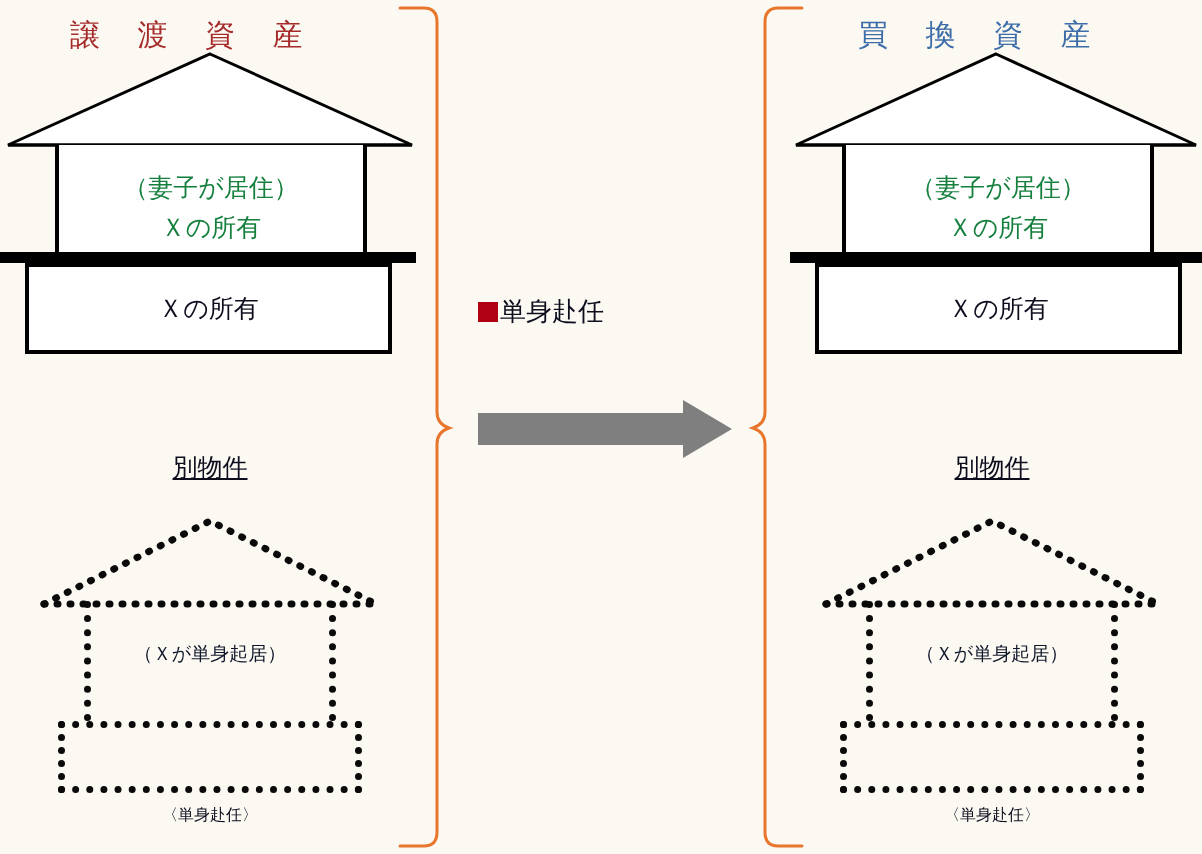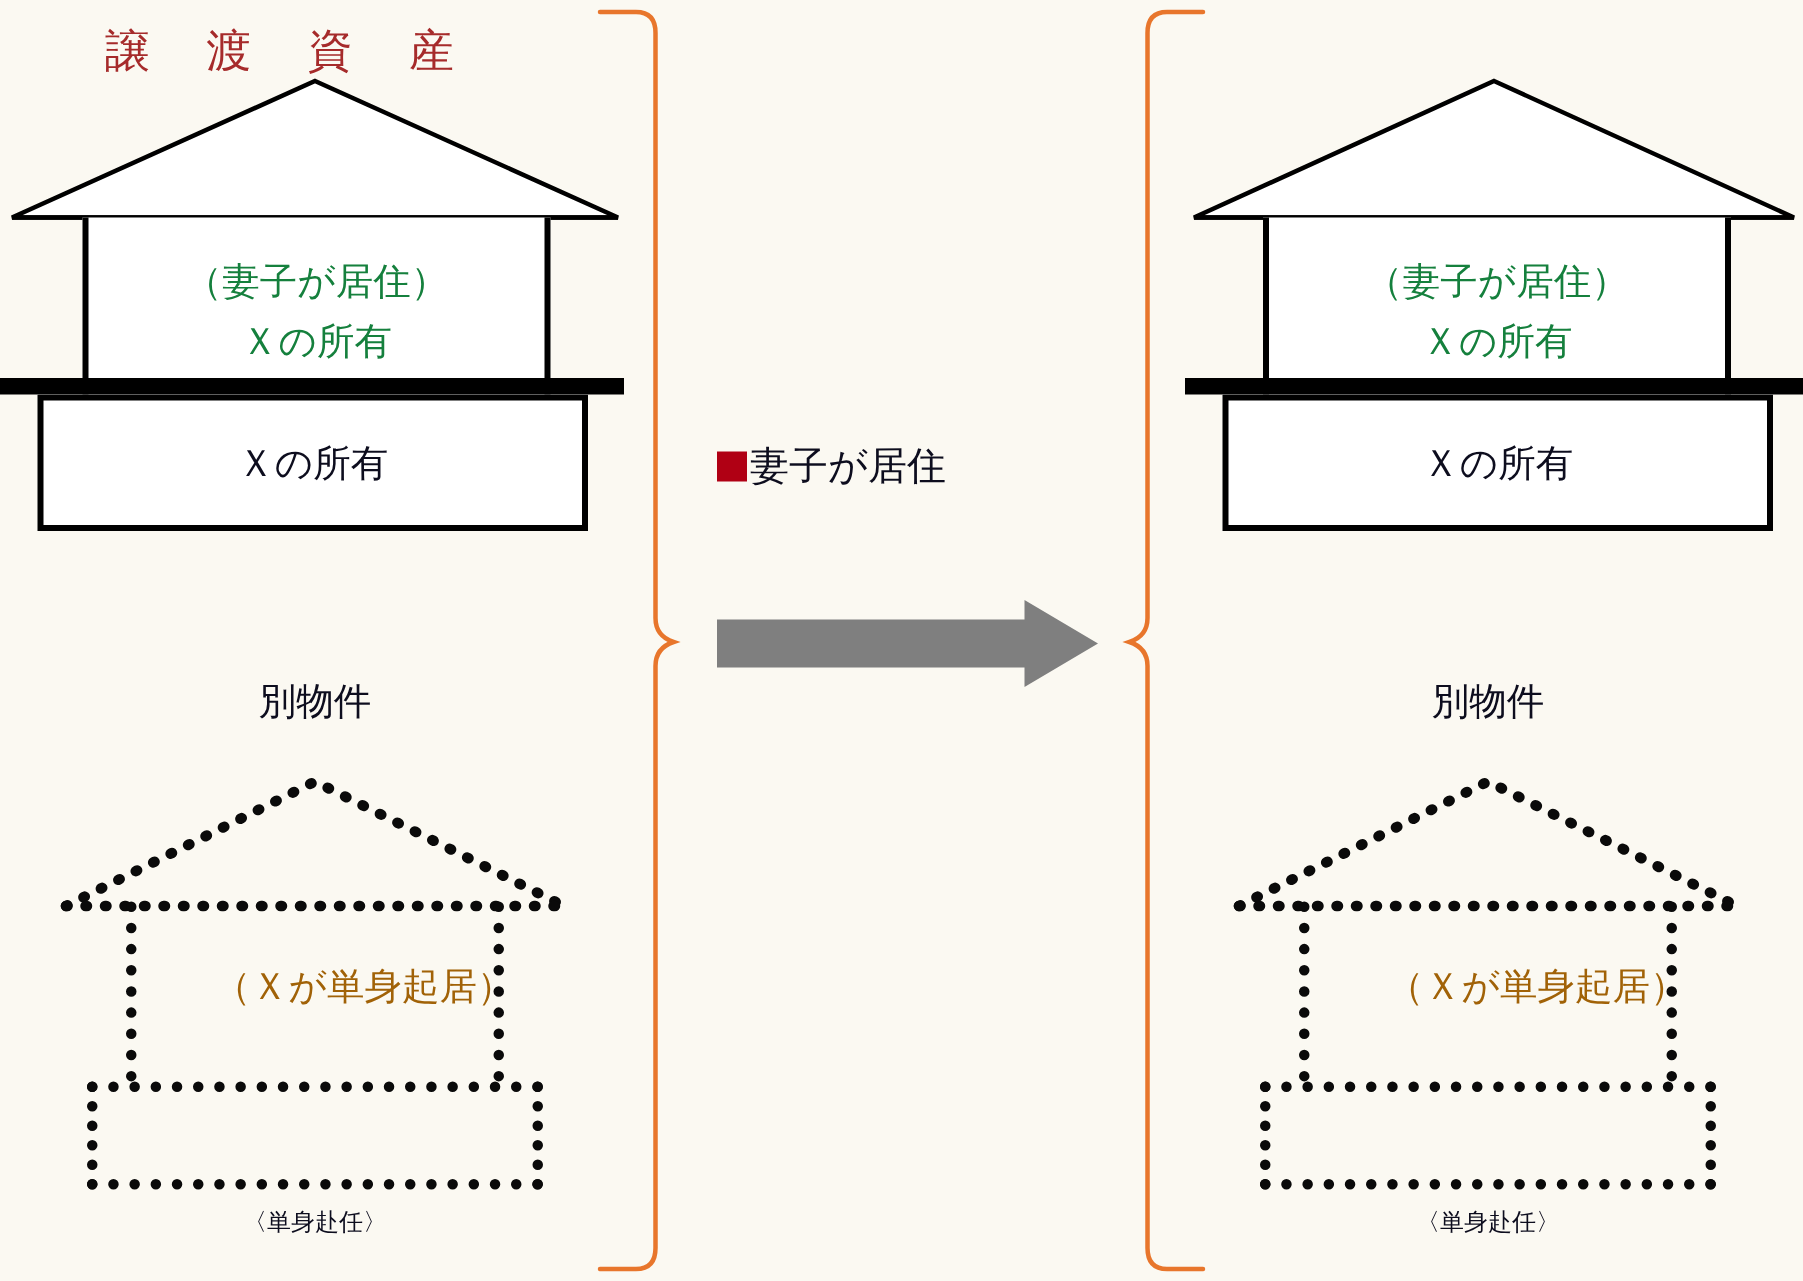--- a/index.html
+++ b/index.html
@@ -81,20 +81,21 @@
   
   .house-dotted { position: absolute; }
 
   .dotted-label-top {
     position: absolute;
     text-align: center;
     font-size: 25px;
     color: #0D0D1E;
     white-space: nowrap;
     line-height: 1;
+    text-decoration: underline;
   }
   .dotted-label-bottom {
     position: absolute;
     text-align: center;
     font-size: 16px;
     color: #0D0D1E;
     white-space: nowrap;
     line-height: 1;
   }
 
@@ -102,23 +103,23 @@
 
   .wall-dotted {
     position: absolute;
     border-left: 7px dotted #0A0A0A;
     border-right: 7px dotted #0A0A0A;
     box-sizing: border-box;
   }
   .wall-dotted .wall-text {
     position: absolute;
     left: -14px; right: -14px;
-    text-align: right;
-    font-size: 25px;
-    color: #a16207;
+    text-align: center;
+    font-size: 19px;
+    color: #0f172a;
     white-space: nowrap;
   }
   .base-dotted {
     position: absolute;
     border: 7px dotted #0A0A0A;
     box-sizing: border-box;
   }
 
   
   .bracket { position: absolute; left: 0; top: 0; }
@@ -190,35 +191,36 @@
     <div class="dotted-label-bottom" style="left:0; width:420px; top:352px;">〈単身赴任〉</div>
   </div>
 
   <svg class="bracket" width="1202" height="854" style="pointer-events:none;">
     <path d="M 400,8 L 424,8 Q 437,8 437,22 L 437,412
              Q 437,424 449,428 Q 437,432 437,444 L 437,832
              Q 437,846 424,846 L 400,846" fill="none" stroke="#E8762C" stroke-width="3" stroke-linecap="round"></path>
   </svg>
 
   <div id="center-note">
-    <span class="sq"></span><span>妻子が居住</span>
+    <span class="sq"></span><span>単身赴任</span>
   </div>
 
   <div id="arrow-wrap">
     <svg width="254" height="58" viewBox="0 0 254 58">
       <polygon points="0,13 205,13 205,0 254,29 205,58 205,45 0,45" fill="#7F7F7F"></polygon>
     </svg>
   </div>
 
   <svg class="bracket" width="1202" height="854" style="pointer-events:none;">
     <path d="M 802,8 L 778,8 Q 765,8 765,22 L 765,412
              Q 765,424 753,428 Q 765,432 765,444 L 765,832
              Q 765,846 778,846 L 802,846" fill="none" stroke="#E8762C" stroke-width="3" stroke-linecap="round"></path>
   </svg>
 
+  <div class="col-title" id="title-right">買 換 資 産</div>
 
   <div class="house-solid" style="left:790px; top:48px; width:412px; height:310px;">
 
     <svg class="roof-solid" width="412" height="105" viewBox="0 0 412 105">
       <polygon points="206,6 406,97 6,97" fill="#FFFFFF" stroke="#000000" stroke-width="3"></polygon>
       <line x1="6" y1="97" x2="406" y2="97" stroke="#000000" stroke-width="3"></line>
     </svg>
 
     <div class="wall-solid" style="left:52px; top:97px; width:312px; height:160px;">
       <div class="wall-text" style="top:26px;">（妻子が居住）</div>

